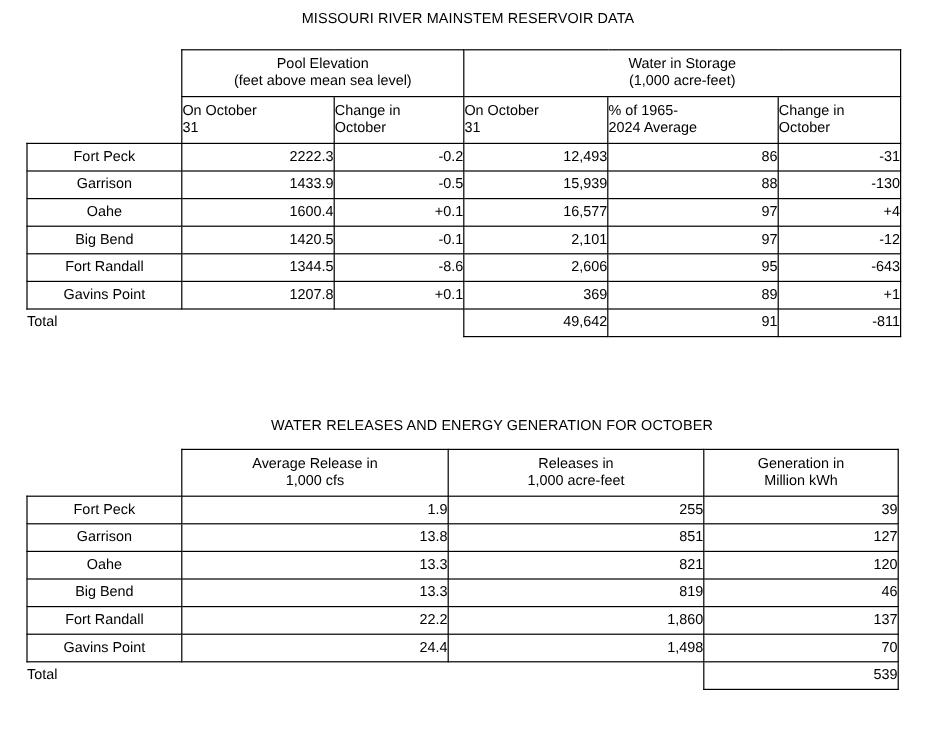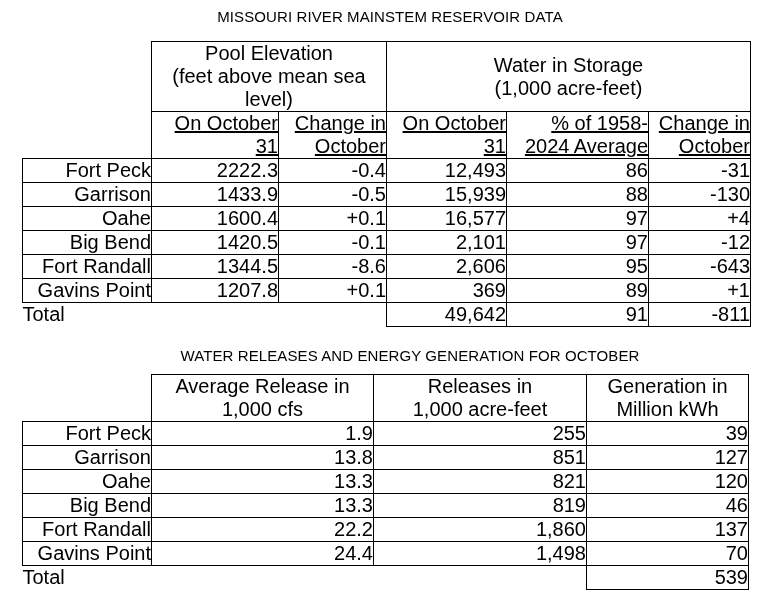--- a/index.html
+++ b/index.html
@@ -20,66 +20,65 @@
     width: 780px;
     height: 611px;
   }
 
   
   .title {
     position: absolute;
     left: 0;
     width: 780px;
     text-align: center;
-    font-size: 15px;
+    font-size: 12px;
     letter-spacing: 0.1px;
     white-space: nowrap;
   }
   #title-reservoir { top: 8px; }
   #title-releases  { top: 347px; margin-left: 20px; }
 
   
   .tbl {
     position: absolute;
     border-collapse: collapse;
     table-layout: fixed;
-    font-size: 20px;
+    font-size: 12px;
   }
   #table-reservoir { left: 22px; top: 41px; width: 728px; }
   #table-releases  { left: 22px; top: 374px; width: 726px; }
 
   .tbl td, .tbl th {
     border: 1px solid #000000;
     padding: 0;
     font-weight: normal;
     vertical-align: middle;
     line-height: 1.15;
   }
 
   
   .grp {
     text-align: center;
     height: 38px;
     padding: 2px 4px;
   }
   .sub {
-    text-align: right;
+    text-align: left;
     height: 38px;
     padding: 2px 4px;
-    text-decoration: underline;
   }
   
   .stub {
     border: none !important;
     background: transparent;
   }
 
   
   .rowname {
-    text-align: right;
+    text-align: center;
     padding: 3px 0 3px 7px;
     height: 22px;
     white-space: nowrap;
   }
   .num {
     text-align: right;
     height: 22px;
     padding: 3px 0;
   }
 
@@ -131,34 +130,34 @@
         </td>
         <td class="sub">
           <span>Change in</span><br>
           <span>October</span>
         </td>
         <td class="sub">
           <span>On October</span><br>
           <span>31</span>
         </td>
         <td class="sub">
-          <span>% of 1958-</span><br>
+          <span>% of 1965-</span><br>
           <span>2024 Average</span>
         </td>
         <td class="sub">
           <span>Change in</span><br>
           <span>October</span>
         </td>
       </tr>
     </thead>
     <tbody>
       <tr>
         <td class="rowname">Fort Peck</td>
         <td class="num">2222.3</td>
-        <td class="num">-0.4</td>
+        <td class="num">-0.2</td>
         <td class="num">12,493</td>
         <td class="num">86</td>
         <td class="num">-31</td>
       </tr>
       <tr>
         <td class="rowname">Garrison</td>
         <td class="num">1433.9</td>
         <td class="num">-0.5</td>
         <td class="num">15,939</td>
         <td class="num">88</td>

